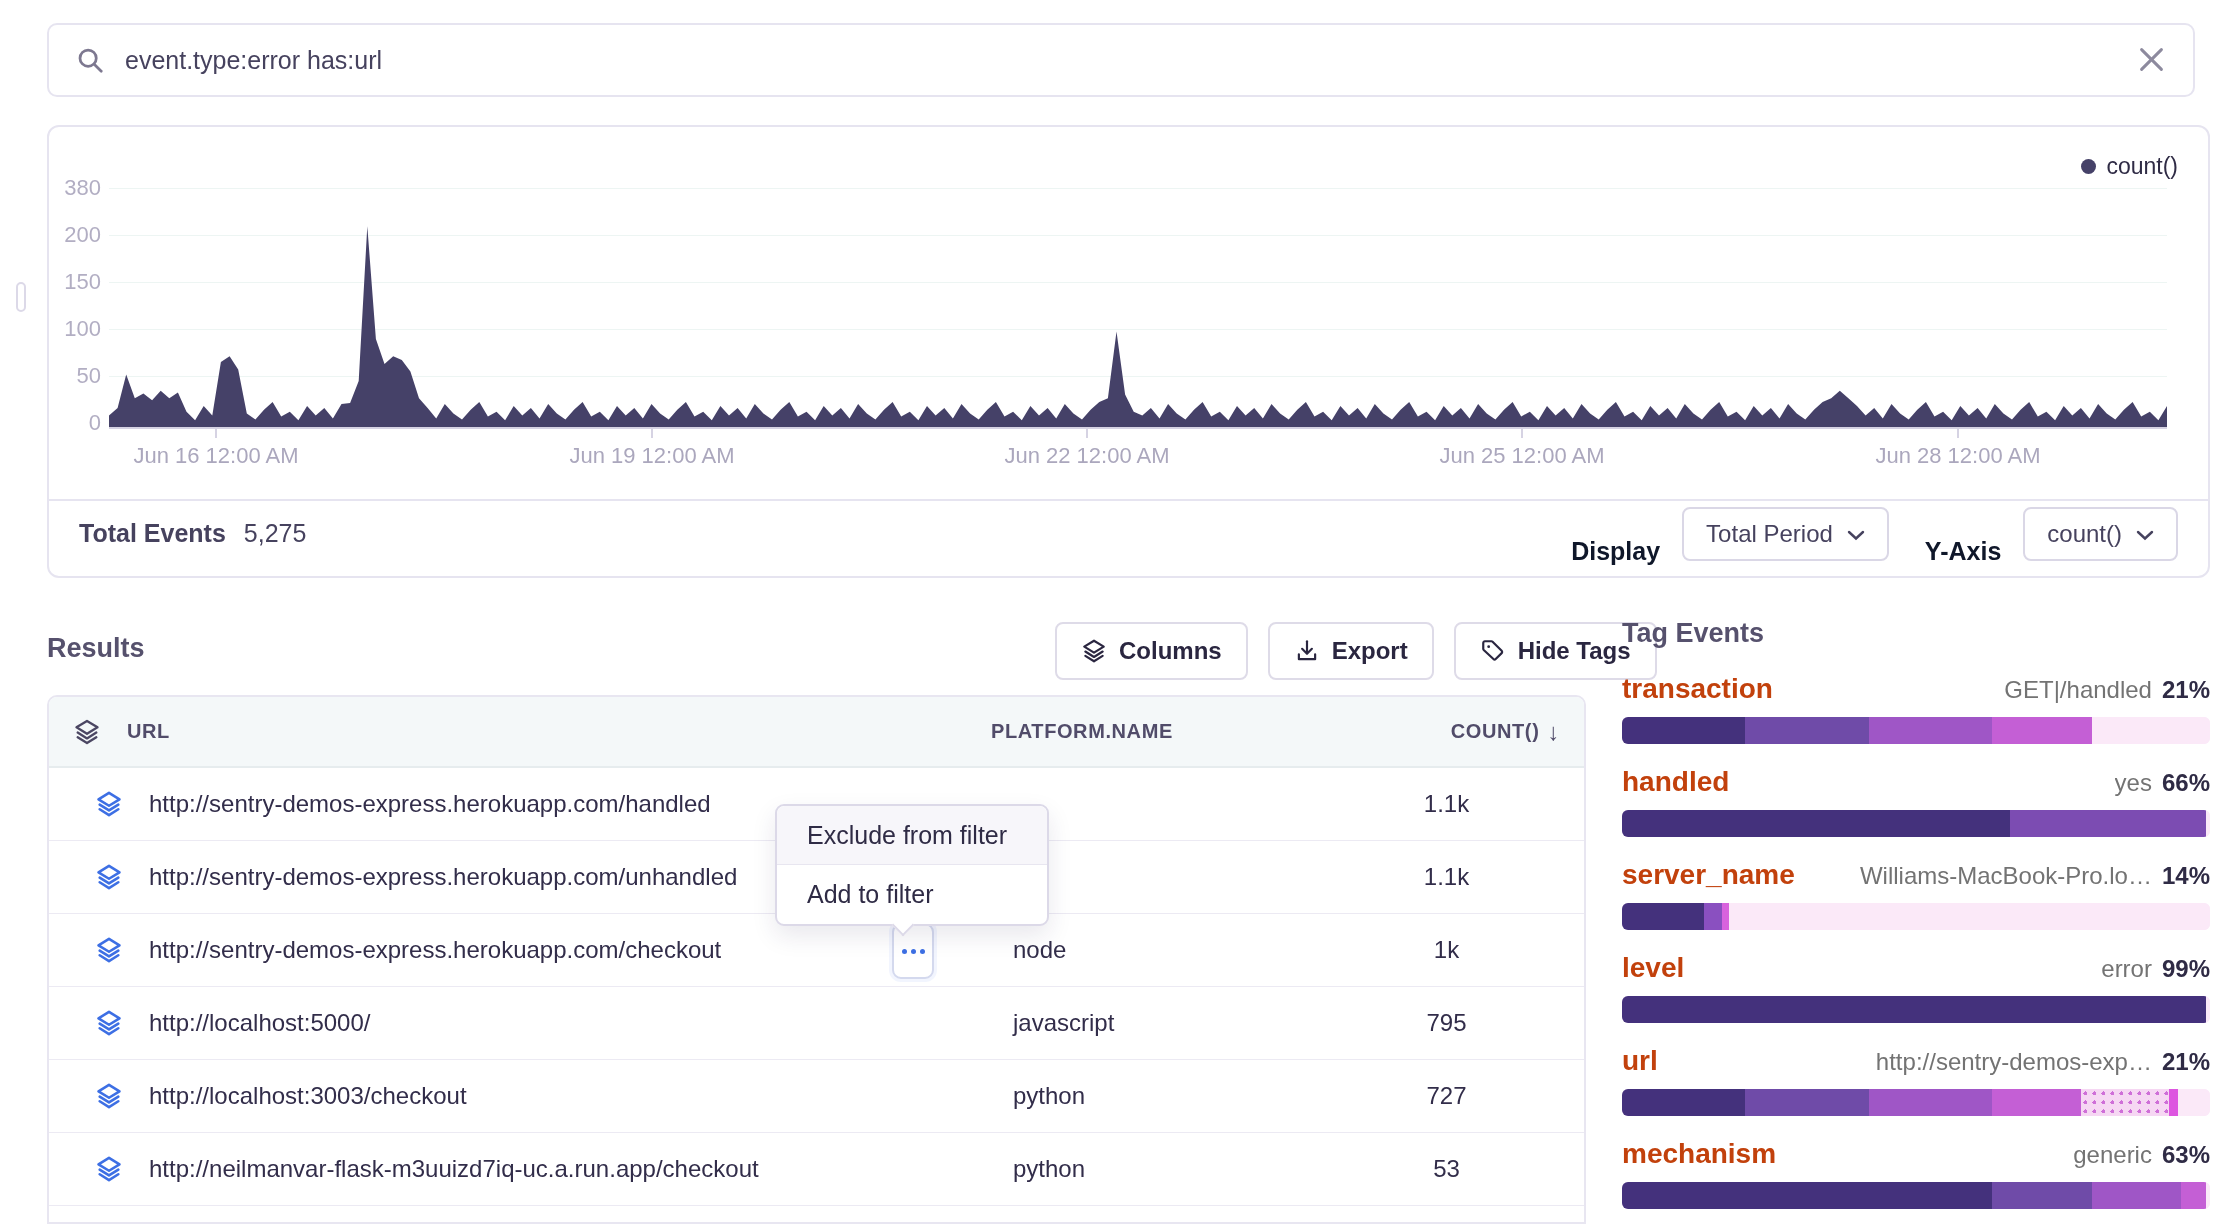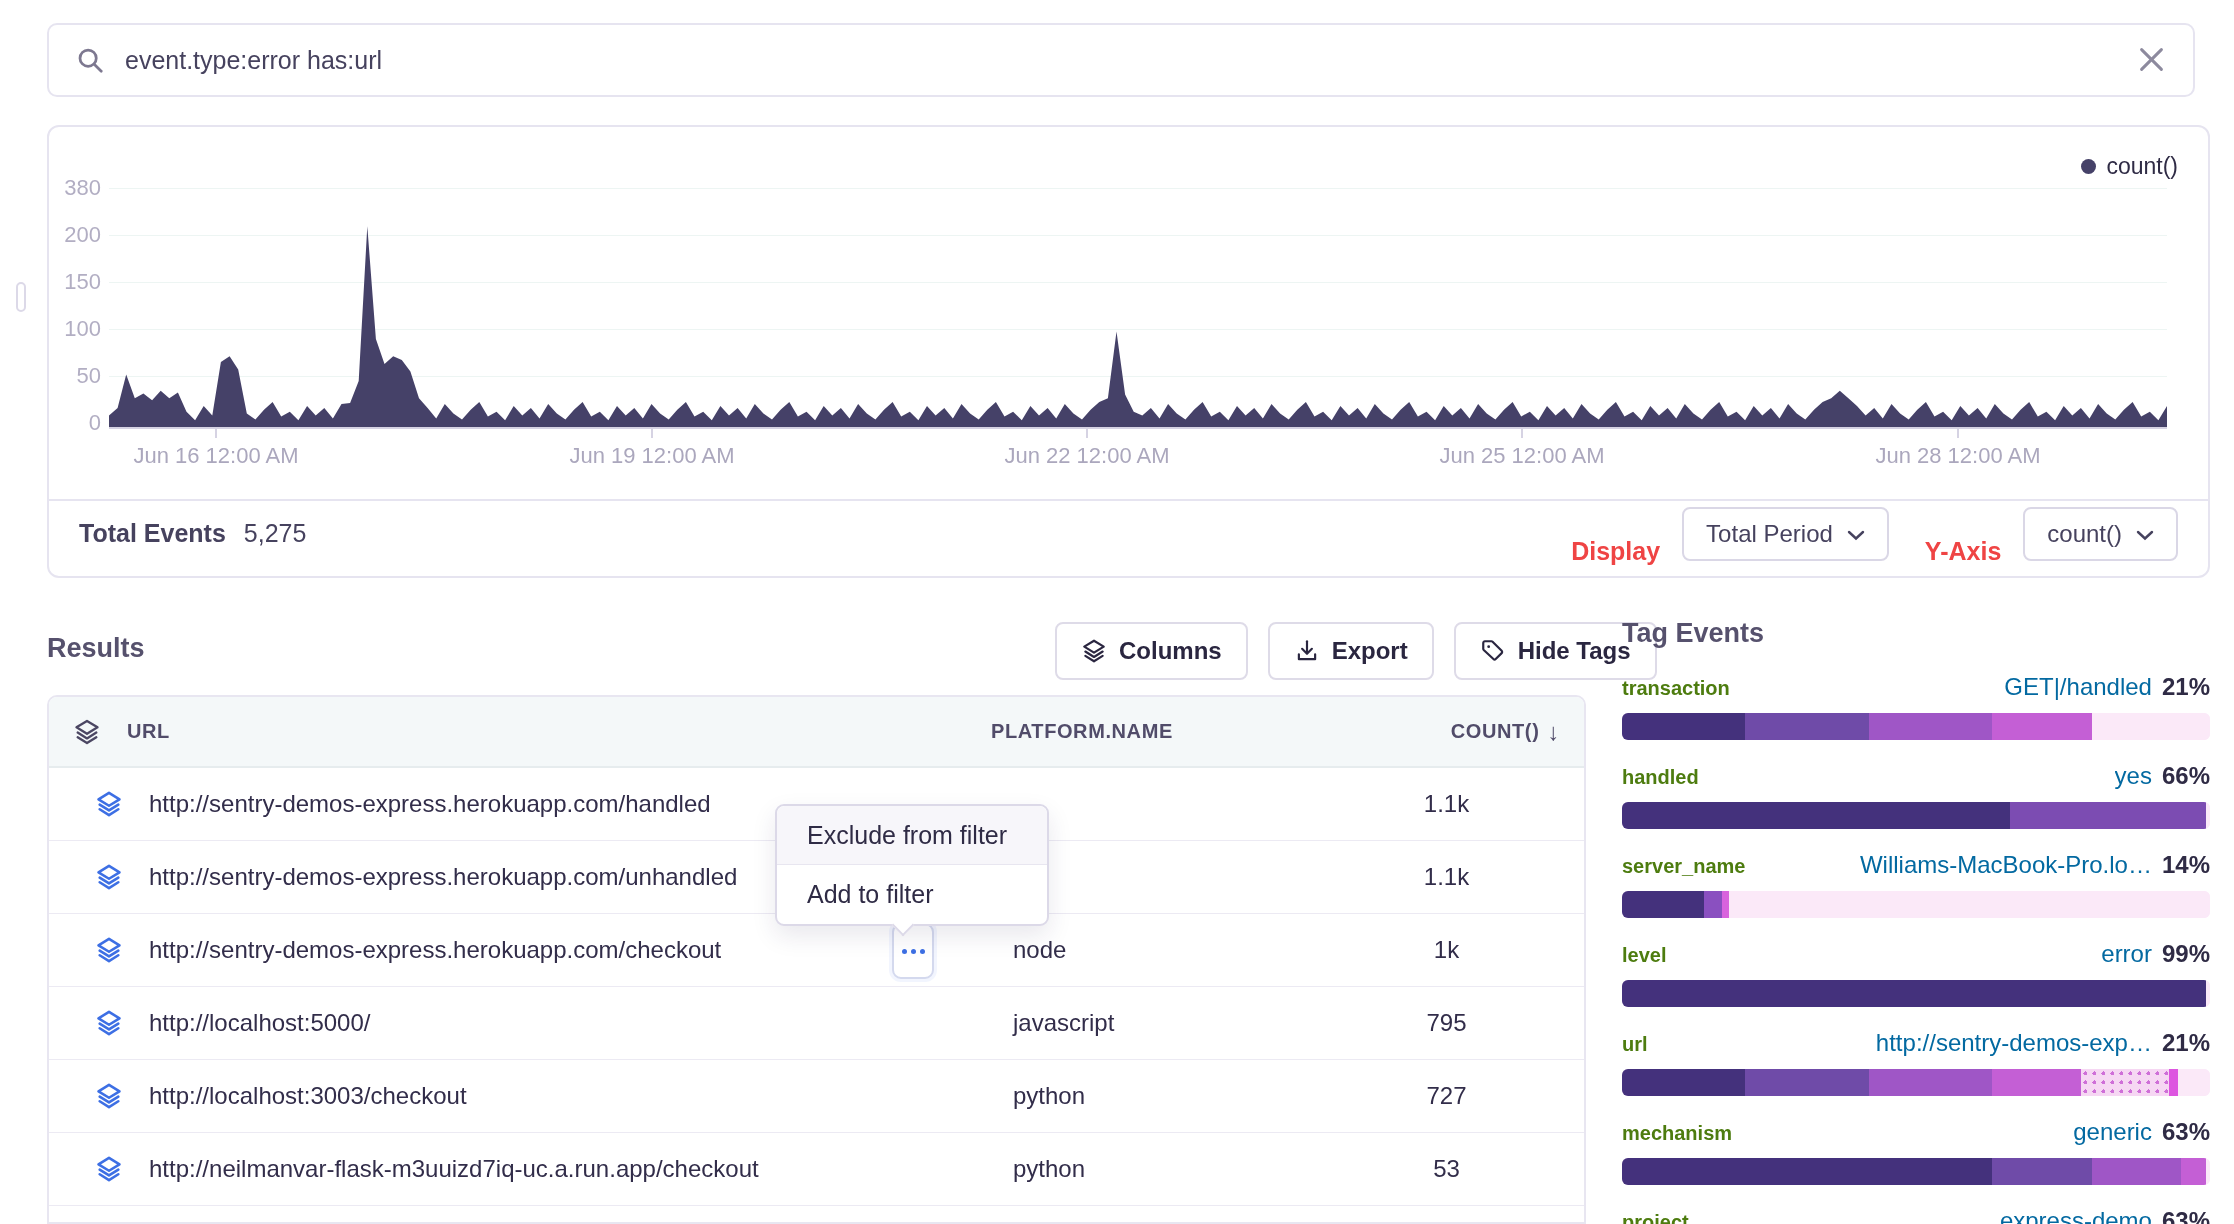--- a/index.html
+++ b/index.html
@@ -56,21 +56,21 @@
     font-size:22px; color:#aba7bd; white-space:nowrap;
   }
   .chart-footer {
     position:absolute; left:0; right:0; bottom:10px; height:67px;
     border-top:2px solid #e6e4f0; display:flex; align-items:center;
     padding:0 30px;
   }
   .total-label { font-weight:bold; font-size:25px; color:#46425e; }
   .total-value { font-size:25px; color:#46425e; margin-left:18px; }
   .footer-right { margin-left:auto; display:flex; align-items:center; gap:22px; }
-  .footer-ctl-label { font-weight:bold; font-size:25px; color:#ef4444;margin-top:35px; }
+  .footer-ctl-label { font-weight:bold; font-size:25px; color:#0f172a;margin-top:35px; }
   .select-btn {
     height:54px; border:2px solid #dad7e6; border-radius:8px; background:#fff;
     display:flex; align-items:center; gap:14px; padding:0 22px;
     font-size:24px; color:#46425e; cursor:pointer;
   }
   .select-btn svg { margin-top:2px; }
 
   
   .results-title { position:absolute; left:47px; top:633px; font-size:27px; font-weight:bold; color:#56516d; }
   .toolbar { position:absolute; left:1055px; top:622px; display:flex; gap:20px; }
@@ -116,23 +116,23 @@
   .menu-caret {
     position:absolute; left:118px; bottom:-9px; width:16px; height:16px; background:#fff;
     border-right:2px solid #dcd9e8; border-bottom:2px solid #dcd9e8; transform:rotate(45deg);
   }
 
   
   .tag-summary { position:absolute; left:1622px; top:618px; width:588px; }
   .tag-title { font-size:27px; font-weight:bold; color:#56516d; margin-bottom:24px; }
   .tag-row { margin-bottom:22px; }
   .tag-head { display:flex; align-items:baseline; margin-bottom:12px; }
-  .tag-label { font-size:20px; font-weight:bold; color:#4d7c0f; }
+  .tag-label { font-size:28px; font-weight:bold; color:#c2410c; }
   .tag-value {
-    margin-left:auto; font-size:24px; color:#0369a1; white-space:nowrap;
+    margin-left:auto; font-size:24px; color:#737373; white-space:nowrap;
     overflow:hidden; max-width:420px;
   }
   .tag-pct { font-size:24px; font-weight:bold; color:#2f2b45; margin-left:10px; }
   .tag-bar { height:27px; border-radius:6px; overflow:hidden; display:flex; background:#fbe9f8; }
   .tag-bar > div { height:100%; }
   .seg-dotted { background-image:radial-gradient(#cf6fd8 2px, rgba(0,0,0,0) 2px); background-size:9px 9px; }
 
   svg.icon { display:block; }
 </style>
 </head>

